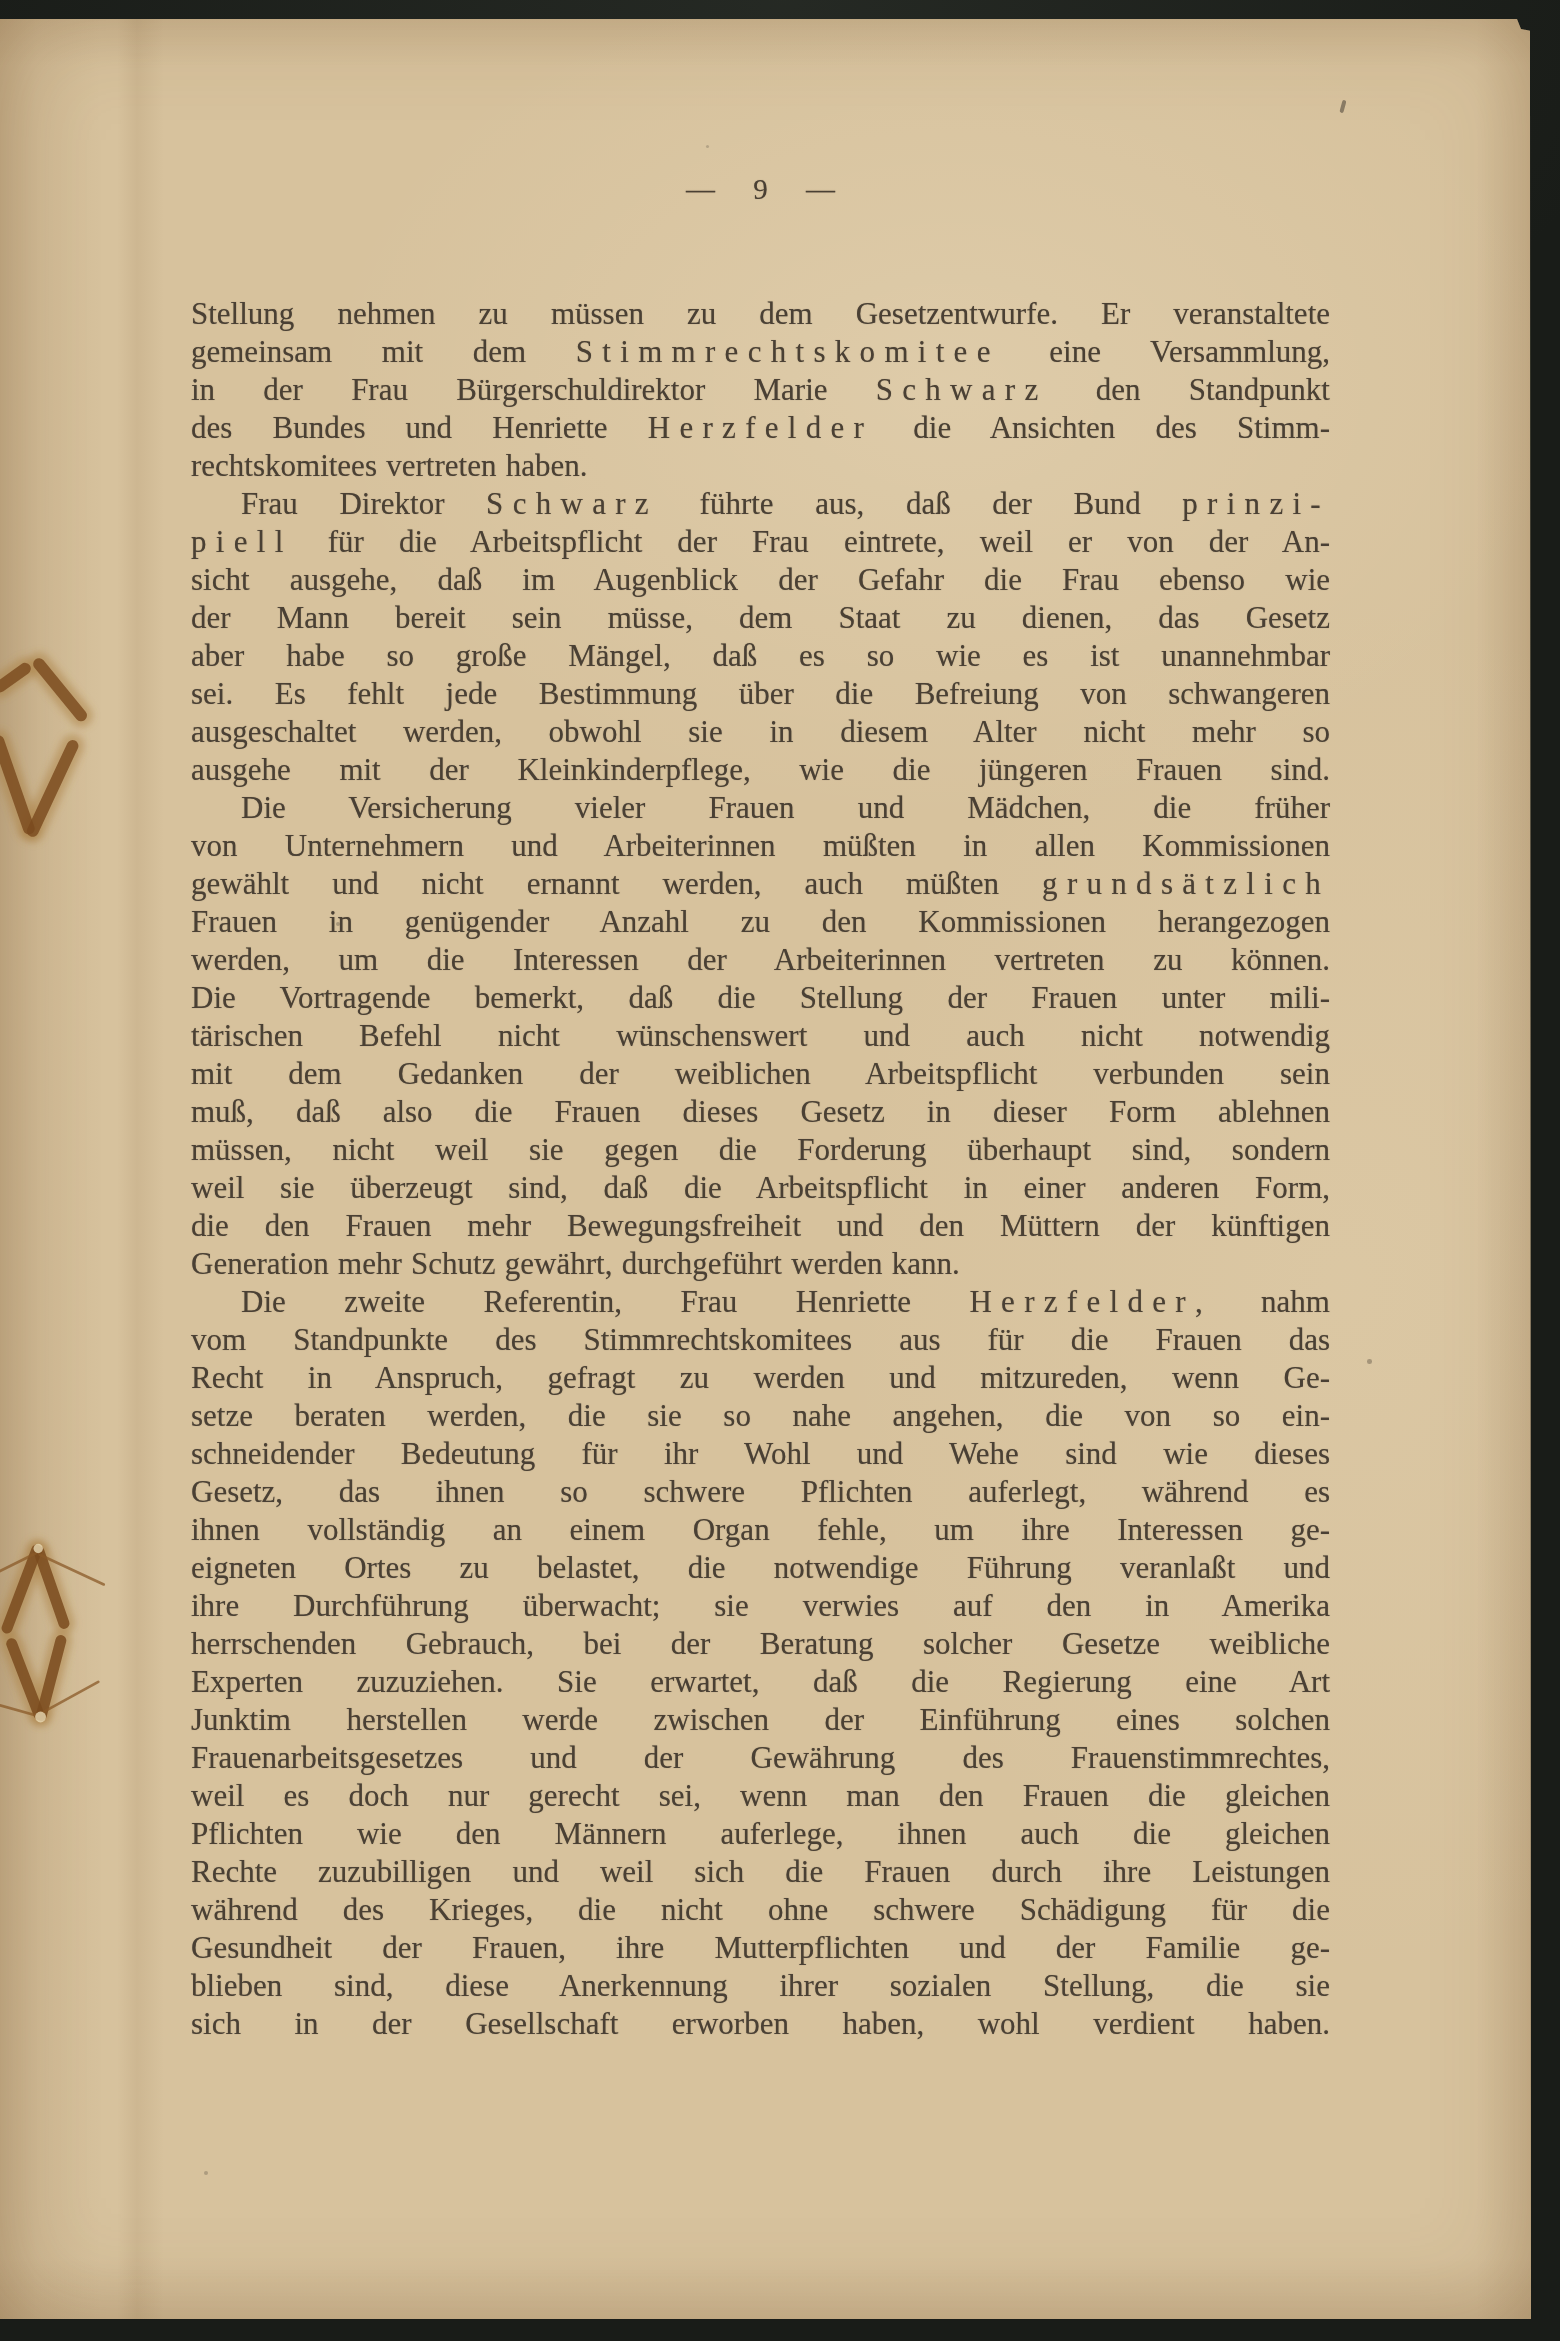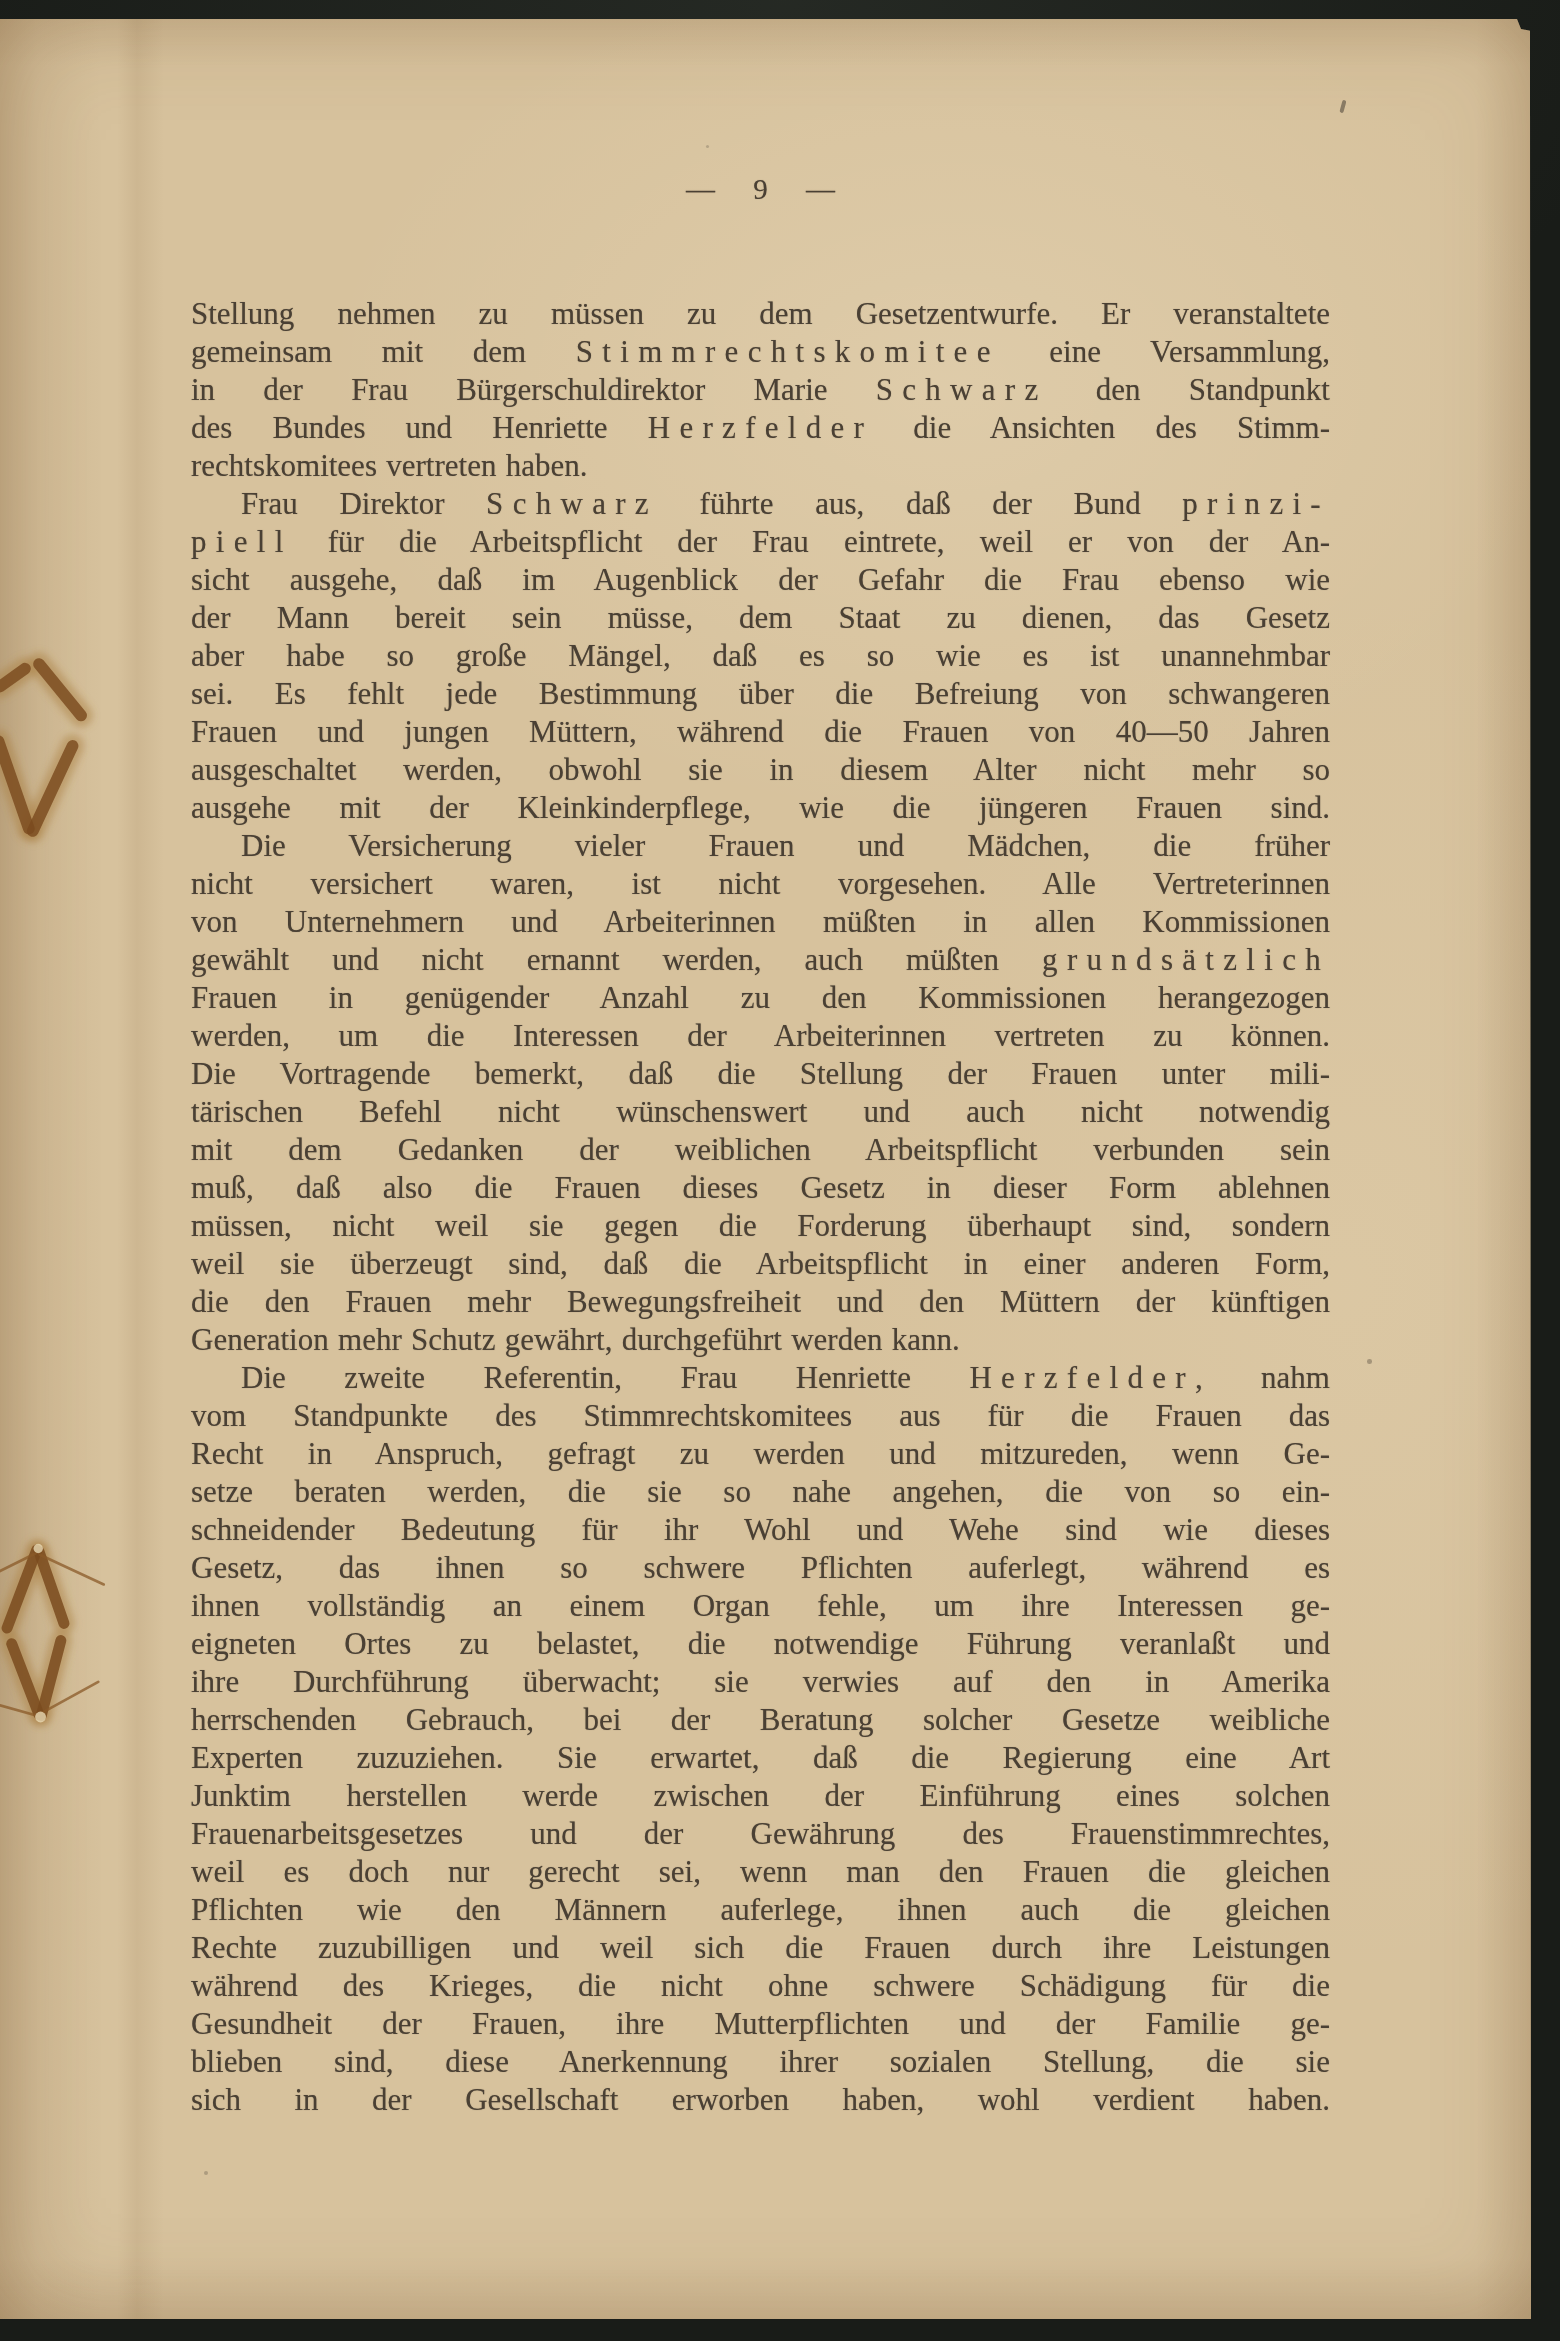--- a/index.html
+++ b/index.html
@@ -76,25 +76,23 @@
         <div class="line"><span>gemeinsam mit dem </span><span class="sperr">Stimmrechtskomitee</span><span> eine Versammlung,</span></div>
         <div class="line"><span>in der Frau Bürgerschuldirektor Marie </span><span class="sperr">Schwarz</span><span> den Standpunkt</span></div>
         <div class="line"><span>des Bundes und Henriette </span><span class="sperr">Herzfelder</span><span> die Ansichten des Stimm-</span></div>
         <div class="line short"><span>rechtskomitees vertreten haben.</span></div>
         <div class="line indent"><span>Frau Direktor </span><span class="sperr">Schwarz</span><span> führte aus, daß der Bund </span><span class="sperr">prinzi-</span></div>
         <div class="line"><span class="sperr">piell</span><span> für die Arbeitspflicht der Frau eintrete, weil er von der An-</span></div>
         <div class="line"><span>sicht ausgehe, daß im Augenblick der Gefahr die Frau ebenso wie</span></div>
         <div class="line"><span>der Mann bereit sein müsse, dem Staat zu dienen, das Gesetz</span></div>
         <div class="line"><span>aber habe so große Mängel, daß es so wie es ist unannehmbar</span></div>
         <div class="line"><span>sei. Es fehlt jede Bestimmung über die Befreiung von schwangeren</span></div>
-        <div class="line"><span>Frauen und jungen Müttern, während die Frauen von 40—50 Jahren</span></div>
         <div class="line"><span>ausgeschaltet werden, obwohl sie in diesem Alter nicht mehr so</span></div>
         <div class="line"><span>ausgehe mit der Kleinkinderpflege, wie die jüngeren Frauen sind.</span></div>
         <div class="line indent"><span>Die Versicherung vieler Frauen und Mädchen, die früher</span></div>
-        <div class="line"><span>nicht versichert waren, ist nicht vorgesehen. Alle Vertreterinnen</span></div>
         <div class="line"><span>von Unternehmern und Arbeiterinnen müßten in allen Kommissionen</span></div>
         <div class="line"><span>gewählt und nicht ernannt werden, auch müßten </span><span class="sperr">grundsätzlich</span></div>
         <div class="line"><span>Frauen in genügender Anzahl zu den Kommissionen herangezogen</span></div>
         <div class="line"><span>werden, um die Interessen der Arbeiterinnen vertreten zu können.</span></div>
         <div class="line"><span>Die Vortragende bemerkt, daß die Stellung der Frauen unter mili-</span></div>
         <div class="line"><span>tärischen Befehl nicht wünschenswert und auch nicht notwendig</span></div>
         <div class="line"><span>mit dem Gedanken der weiblichen Arbeitspflicht verbunden sein</span></div>
         <div class="line"><span>muß, daß also die Frauen dieses Gesetz in dieser Form ablehnen</span></div>
         <div class="line"><span>müssen, nicht weil sie gegen die Forderung überhaupt sind, sondern</span></div>
         <div class="line"><span>weil sie überzeugt sind, daß die Arbeitspflicht in einer anderen Form,</span></div>

